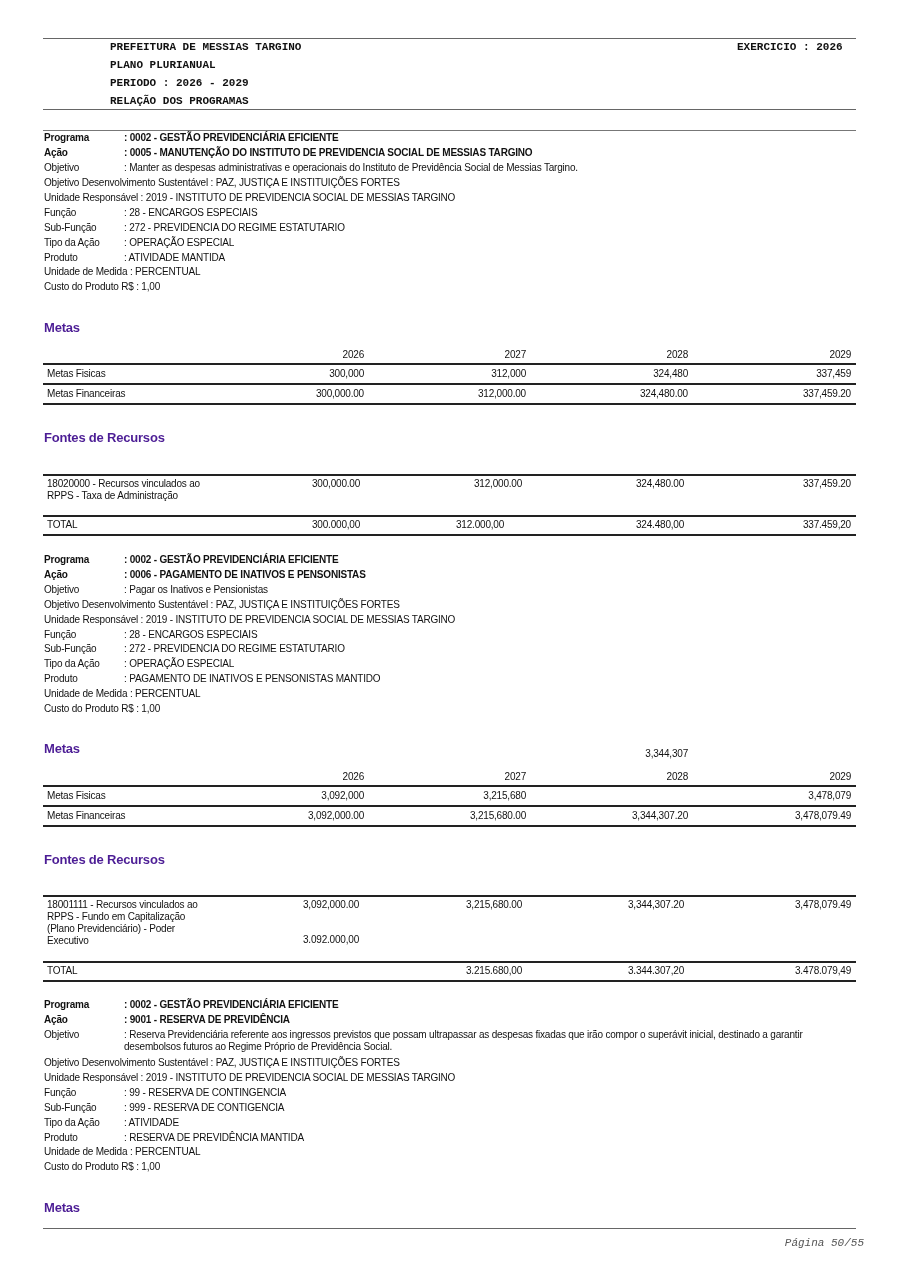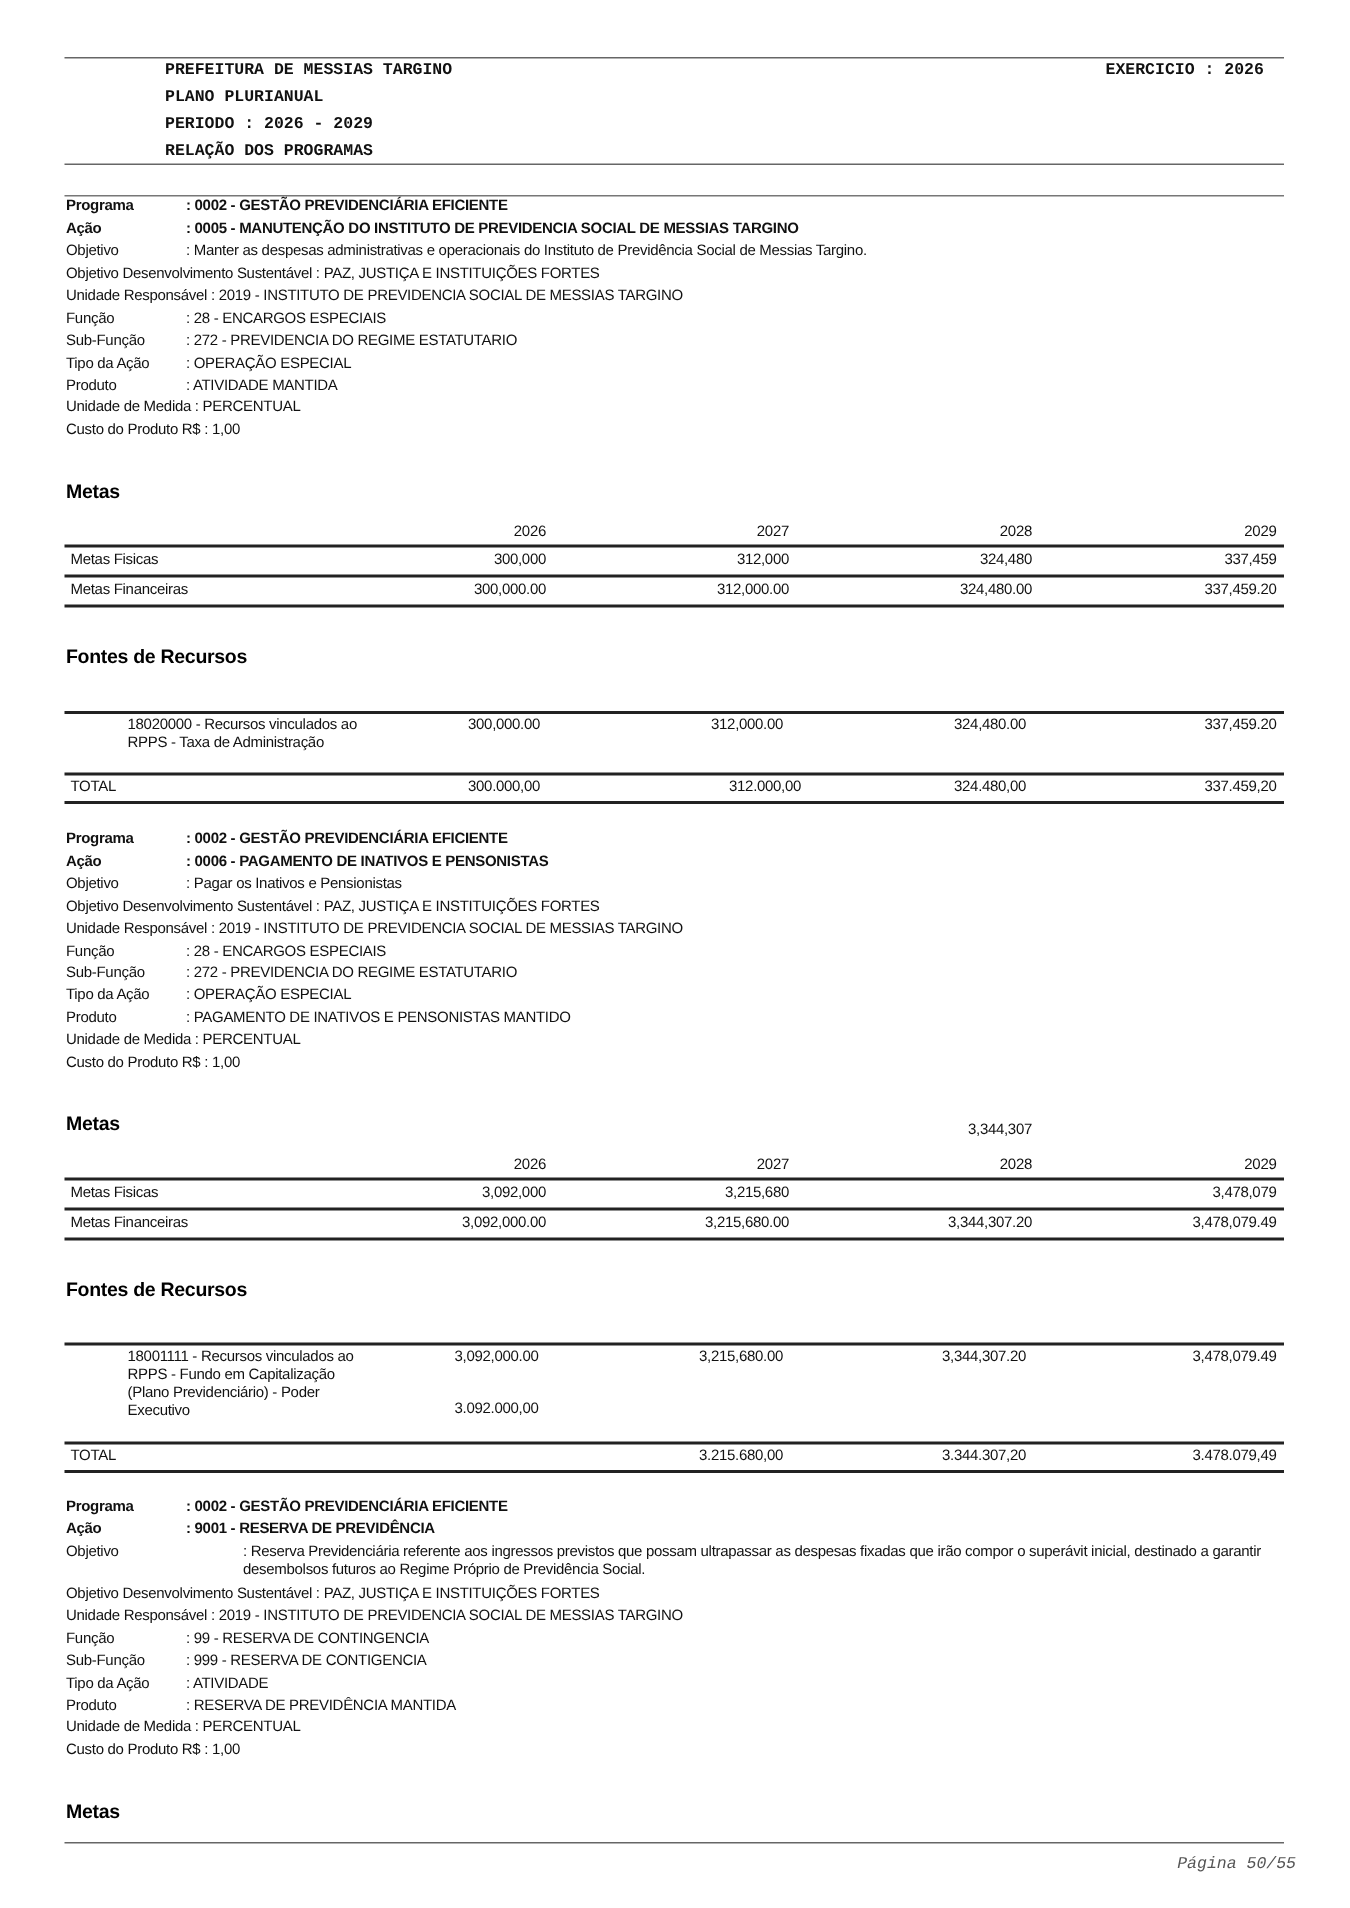--- a/index.html
+++ b/index.html
@@ -6,31 +6,31 @@
   body { width: 900px; height: 1272px; position: relative; overflow: hidden; color: #111; }
   .page { position: absolute; left: 0; top: 0; width: 900px; height: 1272px; }
 
   
   .hdr-line { position: absolute; left: 43px; width: 813px; height: 0; border-top: 1.5px solid #666; }
   .hdr-text { position: absolute; font-family: "Liberation Mono", "DejaVu Sans Mono", monospace; font-weight: bold; font-size: 11px; color: #111; white-space: pre; }
   .txt { position: absolute; font-family: "Liberation Sans", "DejaVu Sans", sans-serif; font-size: 10px; color: #111; white-space: nowrap; letter-spacing: -0.2px; }
   .txt.b { font-weight: bold; }
   .lbl { position: absolute; left: 44px; }
   .val { position: absolute; left: 124px; }
-  .sec-title { position: absolute; left: 44px; font-family: "Liberation Sans", "DejaVu Sans", sans-serif; font-weight: bold; font-size: 13px; color: #000000; letter-spacing: -0.2px; }
+  .sec-title { position: absolute; left: 44px; font-family: "Liberation Sans", "DejaVu Sans", sans-serif; font-weight: bold; font-size: 13px; color: #4c1d95; letter-spacing: -0.2px; }
 
   .rule { position: absolute; left: 43px; width: 813px; height: 0; }
   .rule.thick { border-top: 2px solid #222; }
   .rule.thin { border-top: 1px solid #777; }
 
   .num { position: absolute; font-family: "Liberation Sans", "DejaVu Sans", sans-serif; font-size: 10px; color: #111; text-align: right; white-space: nowrap; letter-spacing: -0.2px; }
   .numl { position: absolute; font-family: "Liberation Sans", "DejaVu Sans", sans-serif; font-size: 10px; color: #111; text-align: left; white-space: nowrap; letter-spacing: -0.2px; }
   .yr { font-weight: normal; }
 
-  .wrap { position: absolute; font-family: "Liberation Sans", "DejaVu Sans", sans-serif; font-size: 10px; color: #111; line-height: 12px; letter-spacing: -0.2px; margin-left: 38px; }
+  .wrap { position: absolute; font-family: "Liberation Sans", "DejaVu Sans", sans-serif; font-size: 10px; color: #111; line-height: 12px; letter-spacing: -0.2px; }
 
   .footer { position: absolute; right: 36px; top: 1237px; font-family: "Liberation Mono", "DejaVu Sans Mono", monospace; font-style: italic; font-size: 11px; color: #555; }
 </style>
 </head>
 <body>
 
 <div class="page">
 
   <div class="hdr-line" style="top:38px;"></div>
   <div class="hdr-text" style="left:110px; top:41px;">PREFEITURA DE MESSIAS TARGINO</div>
@@ -95,21 +95,21 @@
         <span class="wrap" style="left:47px; top:478px; width:170px;">18020000 - Recursos vinculados ao RPPS - Taxa de Administração</span>
         <span class="numl" style="left:312px; top:478px;">300,000.00</span>
         <span class="numl" style="left:474px; top:478px;">312,000.00</span>
         <span class="numl" style="left:636px; top:478px;">324,480.00</span>
         <span class="num" style="right:49px; top:478px;">337,459.20</span>
       </div>
       <div class="rule thick" style="top:515px;"></div>
       <div>
         <span class="txt lbl" style="left:47px; top:519px;">TOTAL</span>
         <span class="numl" style="left:312px; top:519px;">300.000,00</span>
-        <span class="numl" style="left:486px; top:519px;">312.000,00</span>
+        <span class="numl" style="left:456px; top:519px;">312.000,00</span>
         <span class="numl" style="left:636px; top:519px;">324.480,00</span>
         <span class="num" style="right:49px; top:519px;">337.459,20</span>
       </div>
       <div class="rule thick" style="top:534px;"></div>
     </div>
   </div>
 
   <div>
     <span class="txt b lbl" style="top:554px;">Programa</span>
     <span class="txt b val" style="top:554px;">: 0002 - GESTÃO PREVIDENCIÁRIA EFICIENTE</span>

